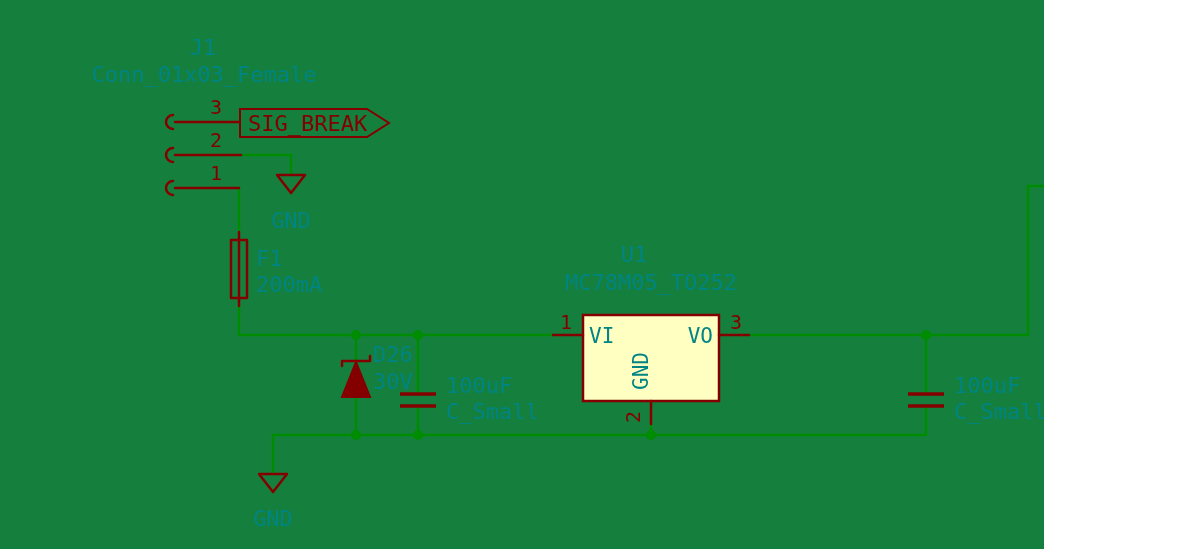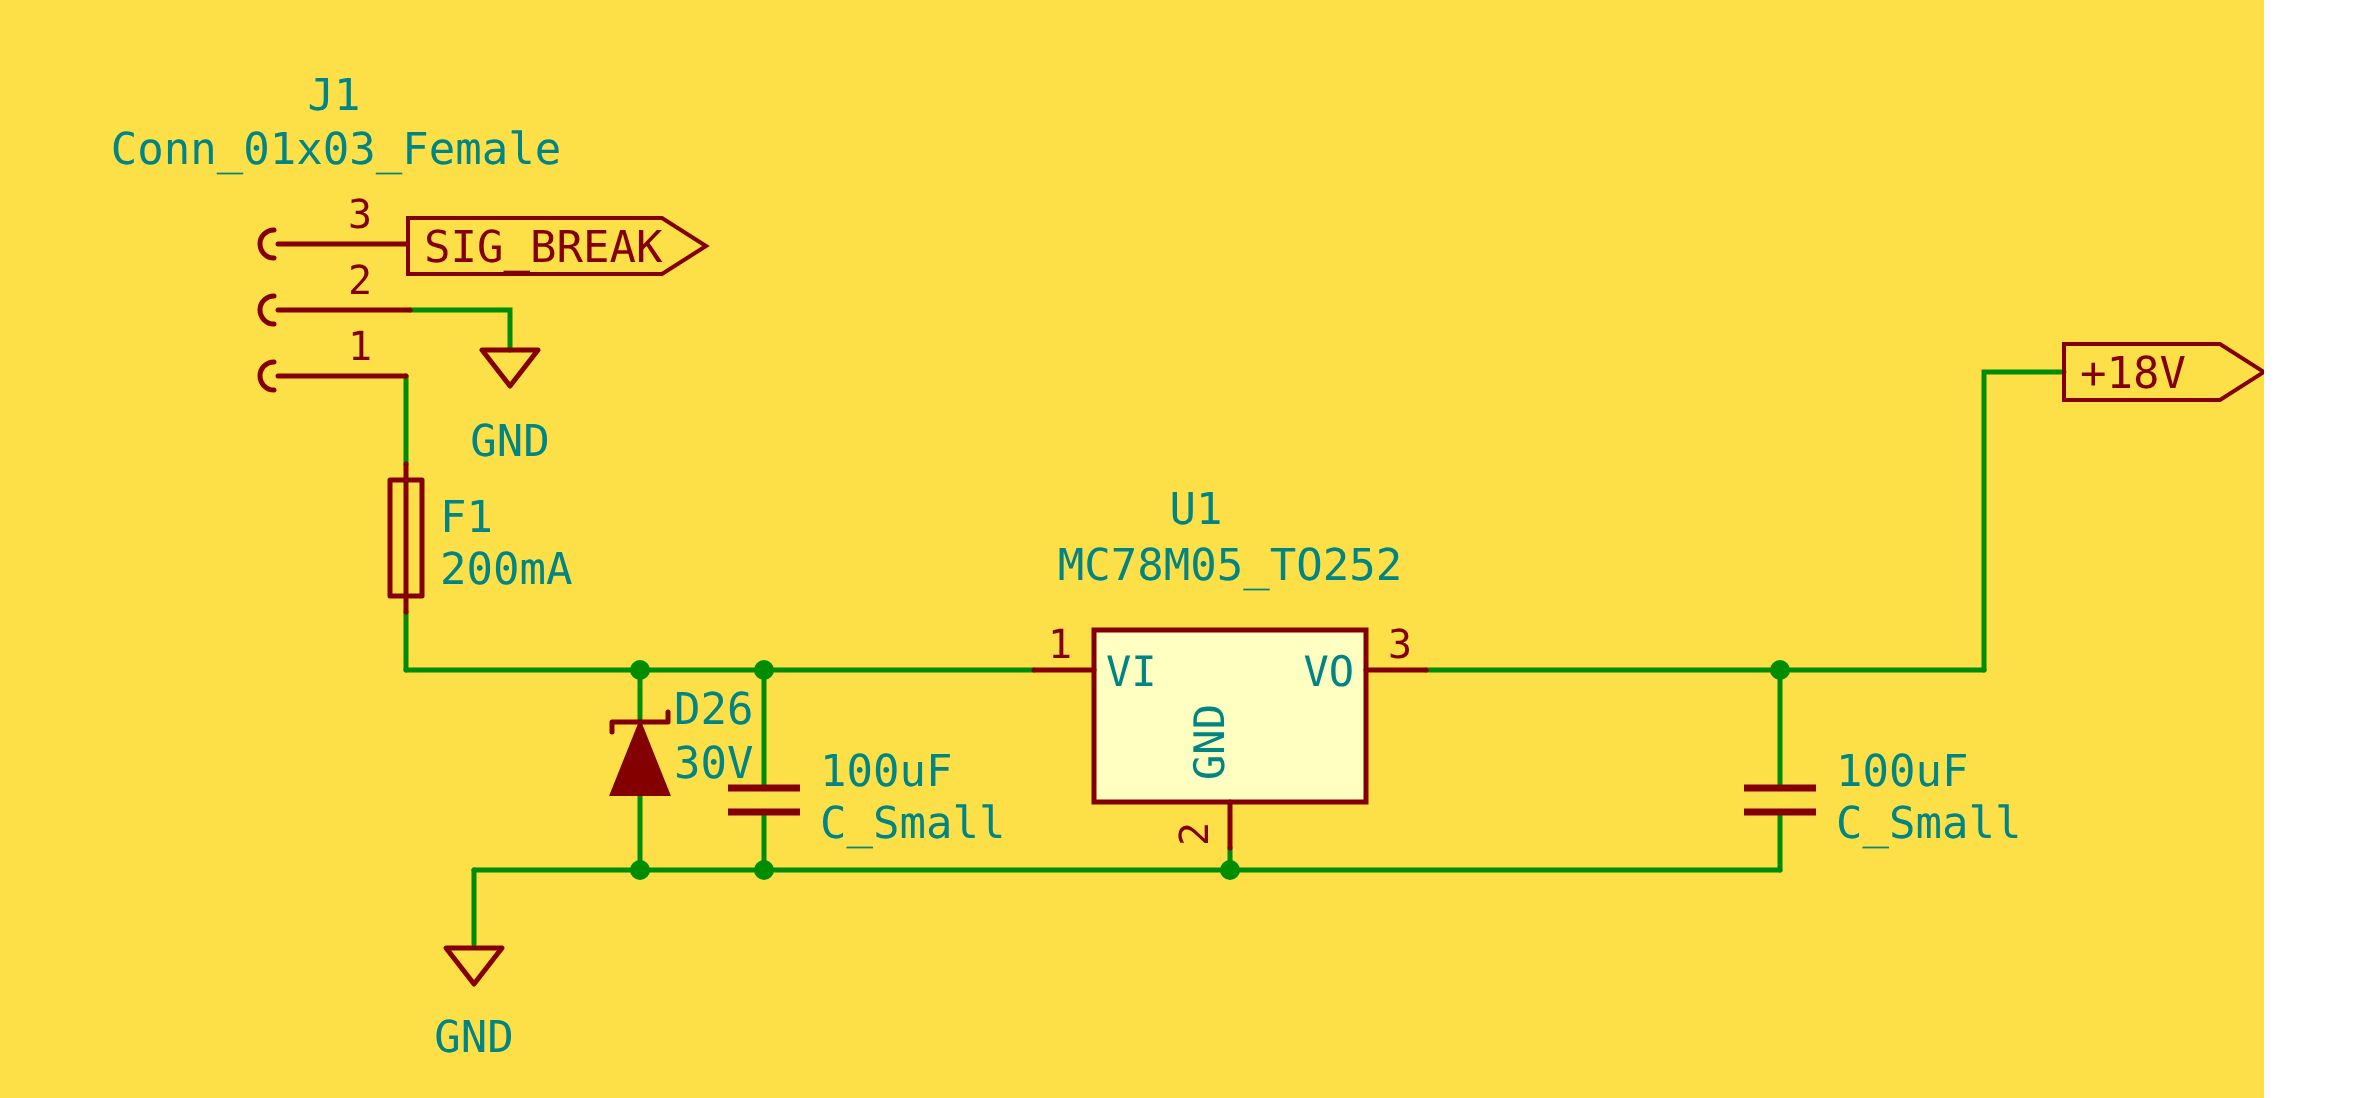--- a/index.html
+++ b/index.html
@@ -1,16 +1,16 @@
 <!DOCTYPE html>
 <html><head>
 <meta charset="utf-8">
 <style>
   html,body{margin:0;padding:0;background:#ffffff;}
-  .page{width:1132px;height:549px;background:#fde047;position:relative;overflow:hidden;}
+  .page{width:1008px;height:549px;background:#15803d;position:relative;overflow:hidden;padding-left:36px;}
   svg{display:block;}
   svg text{font-family:"DejaVu Sans Mono","Liberation Mono",monospace;font-size:22px;}
   .teal{fill:#008484;}
   .dred{fill:#840000;}
   .pin-num{font-size:20px;fill:#840000;}
   .mid{text-anchor:middle;}
   .enda{text-anchor:end;}
   .wire{stroke:#008C00;stroke-width:2.5;fill:none;stroke-linecap:round;}
   .sym{stroke:#840000;stroke-width:2.5;fill:none;stroke-linecap:round;stroke-linejoin:round;}
   .plate{stroke:#840000;stroke-width:3.5;fill:none;stroke-linecap:butt;}

